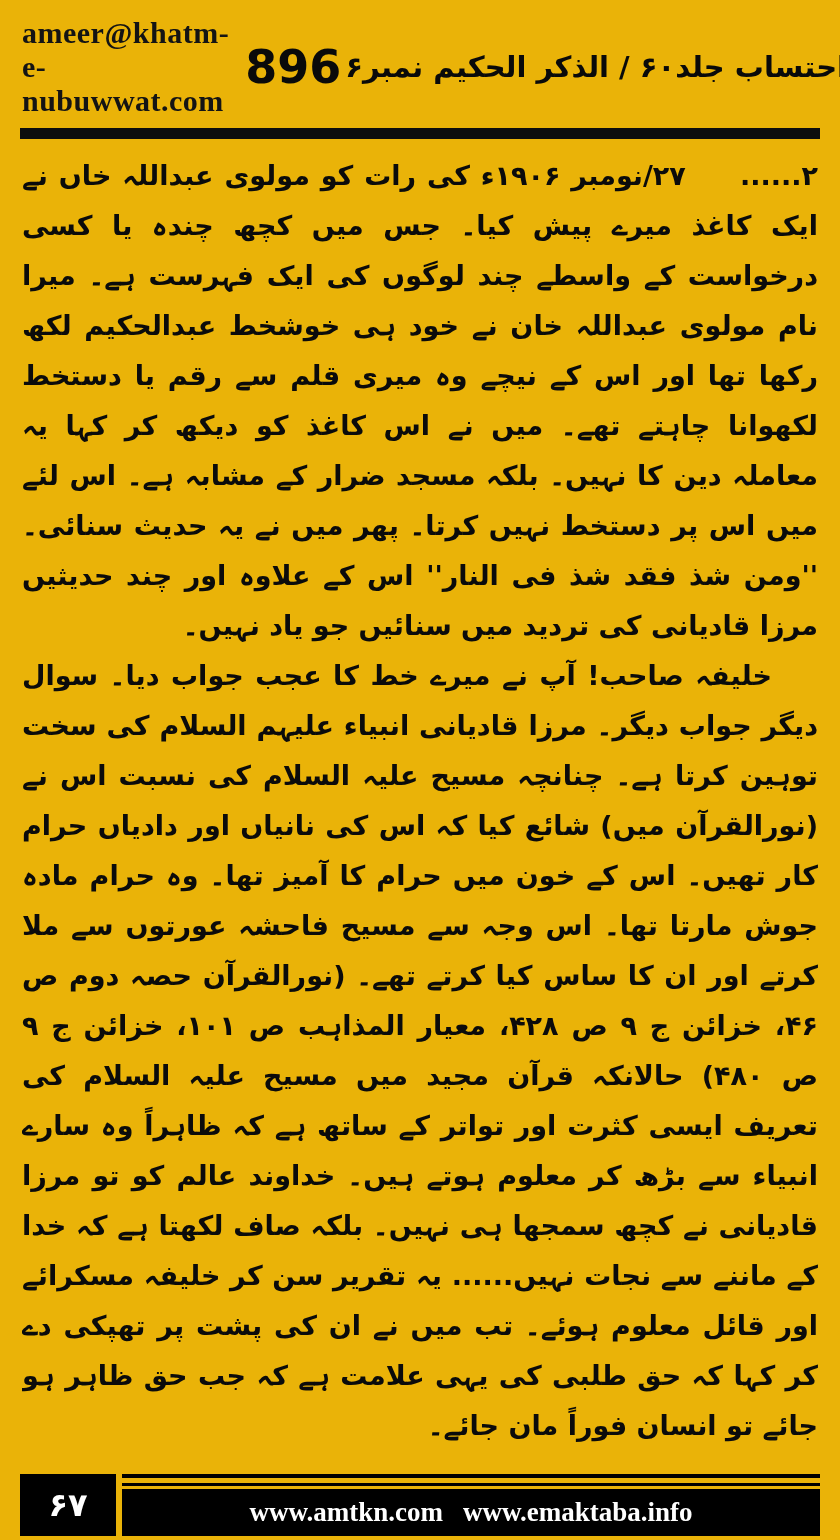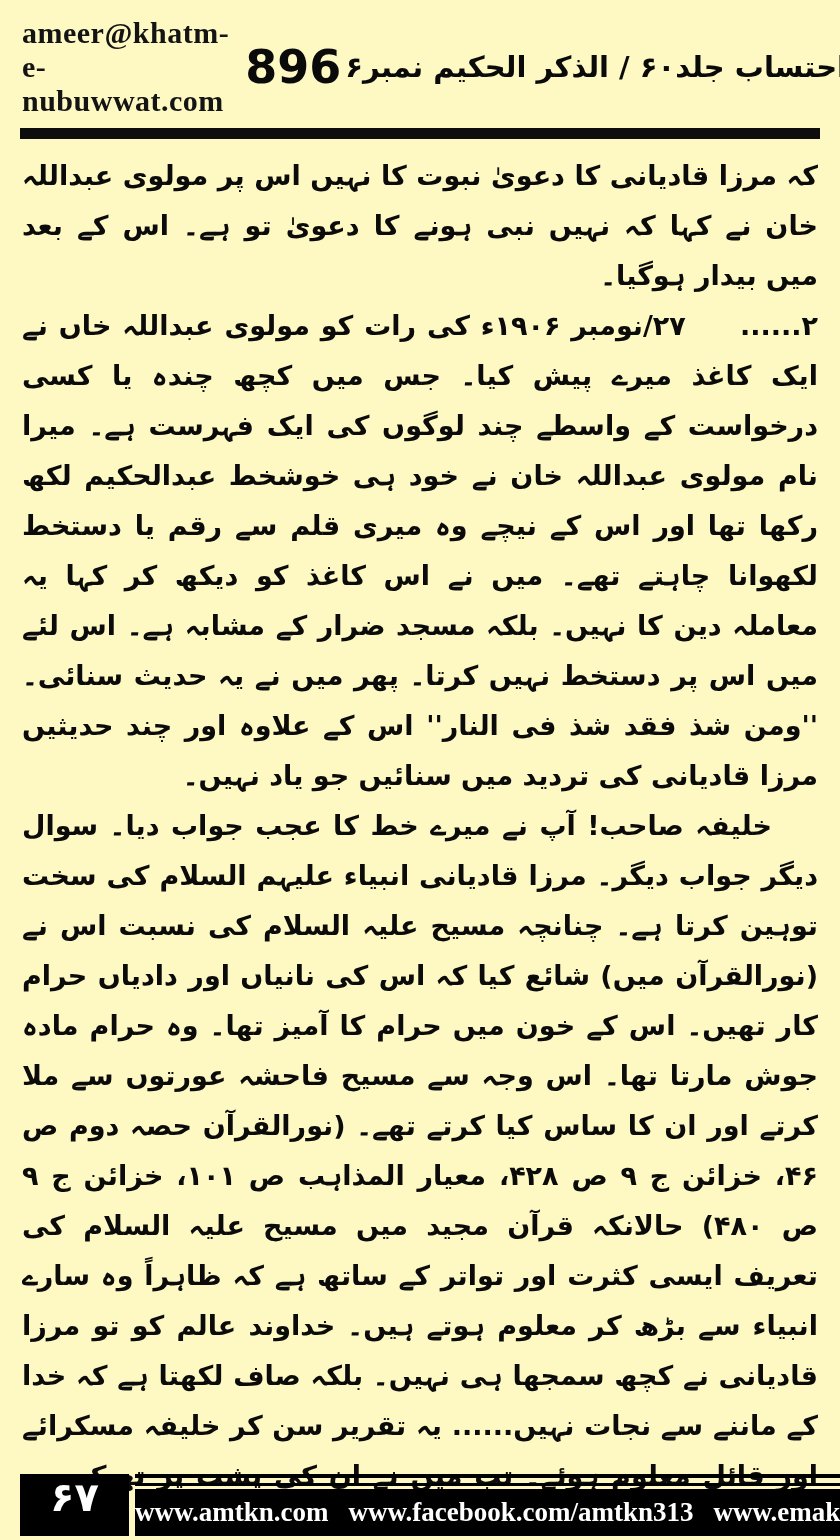--- a/index.html
+++ b/index.html
@@ -1,17 +1,17 @@
 <!DOCTYPE html>
 <html lang="ur"><head>
 <meta charset="utf-8">
 <style>
   html,body{margin:0;padding:0;}
   .page{
-    width:840px;height:1540px;background:#fef9c3;position:relative;
+    width:840px;height:1540px;background:#eab308;position:relative;
     font-family:"DejaVu Sans",sans-serif;color:#0b0b0b;overflow:hidden;
     box-sizing:border-box;
   }
   
   .header{
     display:flex;justify-content:space-between;align-items:center;
     padding:16px 22px 4px 22px;
   }
   .header-left{display:flex;align-items:center;gap:16px;}
   .email{
@@ -35,23 +35,23 @@
     margin:0;font-size:27px;font-weight:bold;line-height:50px;
     text-align:justify;text-justify:inter-word;color:#0b0b0b;
   }
   .body-text p.indent{text-indent:46px;}
   
   .footer{
     position:absolute;left:20px;right:20px;bottom:4px;
     display:flex;align-items:stretch;
   }
   .corner-box{
-    width:109px;min-height:62px;background:#000;color:#fff;
-    display:flex;justify-content:center;
-    font-size:40px;font-weight:bold;direction:rtl;flex:0 0 auto;
+    width:96px;min-height:62px;background:#000;color:#fff;
+    display:flex;align-items:center;justify-content:center;
+    font-size:32px;font-weight:bold;direction:rtl;flex:0 0 auto;
     margin-right:6px;
   }
   .footer-right{flex:1;display:flex;flex-direction:column;}
   .double-rule{
     height:5px;border-top:4px solid #000;border-bottom:3px solid #000;
     margin-bottom:3px;
   }
   .url-bar{
     background:#000;color:#fff;flex:1;
     display:flex;align-items:center;justify-content:center;gap:20px;
@@ -68,33 +68,31 @@
     <div class="header-left">
       <span class="email">ameer@khatm-e-nubuwwat.com</span>
       <span class="page-num">896</span>
     </div>
     <div class="book-title">احتساب جلد۶۰ / الذکر الحکیم نمبر۶</div>
   </div>
 
   <div class="top-rule"></div>
 
   <div class="body-text">
-    <p>کہ مرزا قادیانی کا دعویٰ نبوت کا نہیں اس پر مولوی عبداللہ خان نے کہا کہ نہیں نبی ہونے کا دعویٰ تو ہے۔ اس کے بعد میں بیدار ہوگیا۔</p>
     <p>۲......&nbsp;&nbsp;&nbsp;&nbsp; ۲۷/نومبر ۱۹۰۶ء کی رات کو مولوی عبداللہ خاں نے ایک کاغذ میرے پیش کیا۔ جس میں کچھ چندہ یا کسی درخواست کے واسطے چند لوگوں کی ایک فہرست ہے۔ میرا نام مولوی عبداللہ خان نے خود ہی خوشخط عبدالحکیم لکھ رکھا تھا اور اس کے نیچے وہ میری قلم سے رقم یا دستخط لکھوانا چاہتے تھے۔ میں نے اس کاغذ کو دیکھ کر کہا یہ معاملہ دین کا نہیں۔ بلکہ مسجد ضرار کے مشابہ ہے۔ اس لئے میں اس پر دستخط نہیں کرتا۔ پھر میں نے یہ حدیث سنائی۔ ''ومن شذ فقد شذ فی النار'' اس کے علاوہ اور چند حدیثیں مرزا قادیانی کی تردید میں سنائیں جو یاد نہیں۔</p>
     <p class="indent">خلیفہ صاحب! آپ نے میرے خط کا عجب جواب دیا۔ سوال دیگر جواب دیگر۔ مرزا قادیانی انبیاء علیہم السلام کی سخت توہین کرتا ہے۔ چنانچہ مسیح علیہ السلام کی نسبت اس نے (نورالقرآن میں) شائع کیا کہ اس کی نانیاں اور دادیاں حرام کار تھیں۔ اس کے خون میں حرام کا آمیز تھا۔ وہ حرام مادہ جوش مارتا تھا۔ اس وجہ سے مسیح فاحشہ عورتوں سے ملا کرتے اور ان کا ساس کیا کرتے تھے۔ (نورالقرآن حصہ دوم ص ۴۶، خزائن ج ۹ ص ۴۲۸، معیار المذاہب ص ۱۰۱، خزائن ج ۹ ص ۴۸۰) حالانکہ قرآن مجید میں مسیح علیہ السلام کی تعریف ایسی کثرت اور تواتر کے ساتھ ہے کہ ظاہراً وہ سارے انبیاء سے بڑھ کر معلوم ہوتے ہیں۔ خداوند عالم کو تو مرزا قادیانی نے کچھ سمجھا ہی نہیں۔ بلکہ صاف لکھتا ہے کہ خدا کے ماننے سے نجات نہیں...... یہ تقریر سن کر خلیفہ مسکرائے اور قائل معلوم ہوئے۔ تب میں نے ان کی پشت پر تھپکی دے کر کہا کہ حق طلبی کی یہی علامت ہے کہ جب حق ظاہر ہو جائے تو انسان فوراً مان جائے۔</p>
 
   </div>
 
   <div class="footer">
     <div class="corner-box">
       <span>۶۷</span>
     </div>
     <div class="footer-right">
       <div class="double-rule"></div>
       <div class="url-bar">
         <span>www.amtkn.com</span>
-        <span>www.facebook.com/amtkn313</span>
         <span>www.emaktaba.info</span>
       </div>
     </div>
   </div>
 
 </div>
 
 </body></html>

